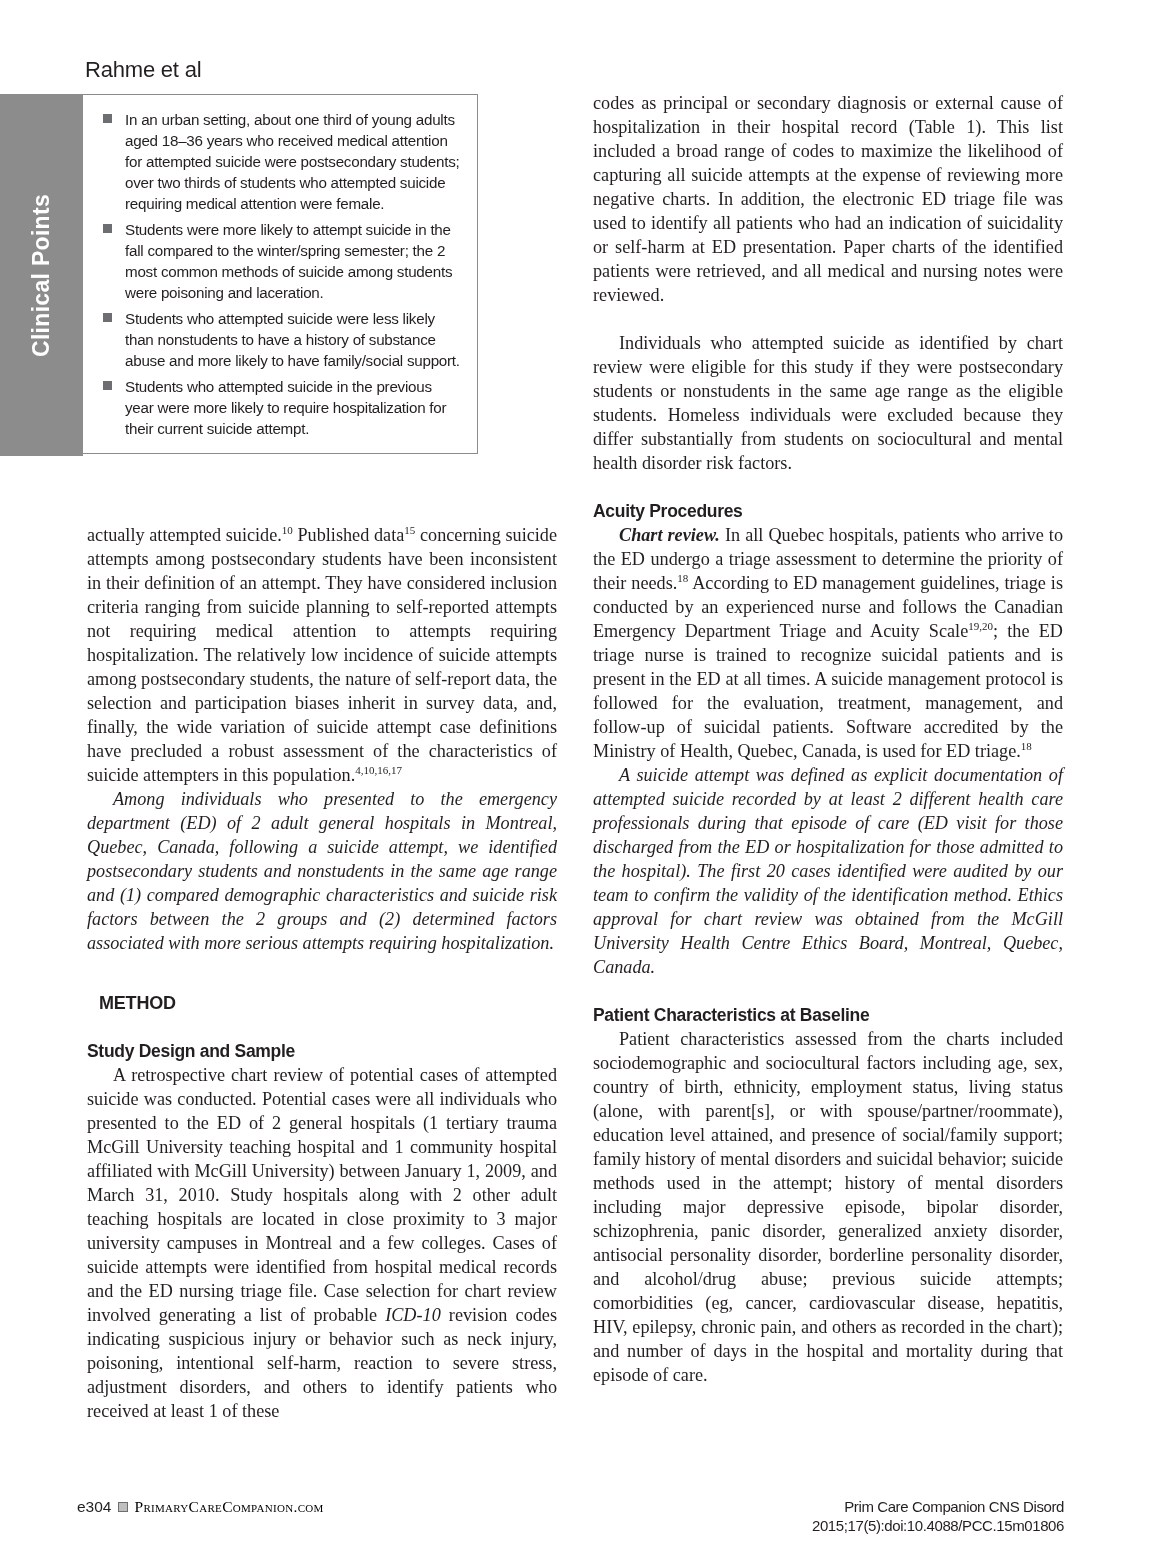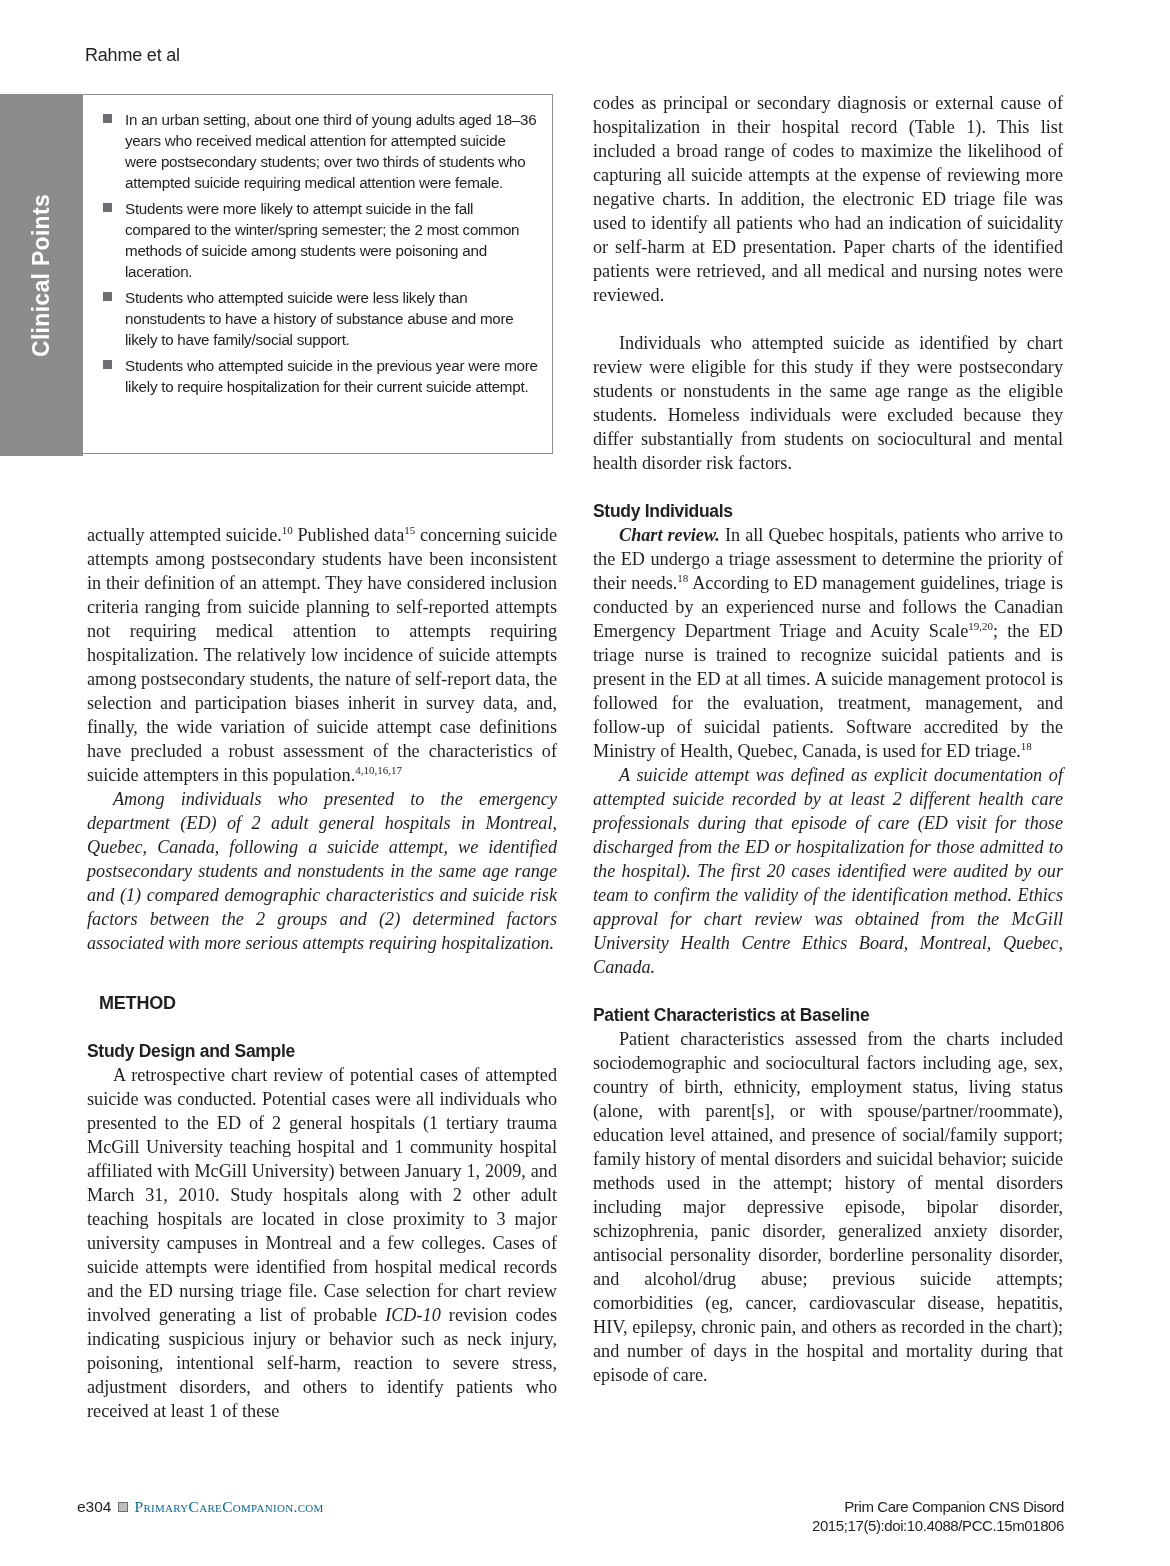--- a/index.html
+++ b/index.html
@@ -1,47 +1,47 @@
 <!DOCTYPE html>
 <html><head>
 <meta charset="utf-8">
 <style>
   html, body { margin: 0; padding: 0; background: #ffffff; }
   body { width: 1170px; height: 1566px; position: relative; overflow: hidden; color: #231f20; }
   .sans { font-family: "Liberation Sans", "DejaVu Sans", sans-serif; }
   .serif { font-family: "Liberation Serif", "DejaVu Serif", serif; }
 
-  .running-head { position: absolute; left: 85px; top: 45px; font-size: 18px; letter-spacing: -0.2px; }
+  .running-head { position: absolute; left: 85px; top: 57px; font-size: 22px; letter-spacing: -0.2px; }
 
   .cp-tab { position: absolute; left: 0; top: 94px; width: 83px; height: 362px; background: #8c8c8c; }
   .cp-tab-label { position: absolute; left: 0; top: 94px; width: 83px; height: 362px; display: flex; align-items: center; justify-content: center; }
   .cp-tab-label span { display: block; transform: rotate(-90deg); white-space: nowrap; color: #ffffff; font-weight: bold; font-size: 23px; letter-spacing: 0.3px; }
 
-  .cp-box { position: absolute; left: 83px; top: 94px; width: 470px; height: 360px; border: 1.5px solid #8c8c8c; border-left: none; box-sizing: border-box; padding: 14px 14px 0 20px; }
+  .cp-box { position: absolute; left: 83px; top: 94px; width: 395px; height: 360px; border: 1.5px solid #8c8c8c; border-left: none; box-sizing: border-box; padding: 14px 14px 0 20px; }
   .cp-list { list-style: none; margin: 0; padding: 0; }
   .cp-item { position: relative; padding-left: 22px; font-size: 15.2px; line-height: 21px; margin-bottom: 5px; letter-spacing: -0.25px; }
   .cp-bullet { position: absolute; left: 0; top: 5px; width: 9px; height: 9px; background: #6d6e71; }
 
   .col { position: absolute; width: 470px; }
   .col-left { left: 87px; top: 523px; }
   .col-right { left: 593px; top: 91px; }
 
   p.body { margin: 0; font-size: 18.2px; line-height: 24px; text-align: justify; text-indent: 0; }
   p.body.indent { text-indent: 26px; }
   p.body + p.body { margin-top: 0; font-style: italic; }
   sup { font-size: 11px; line-height: 0; vertical-align: 7px; }
   .head-a { font-weight: bold; font-size: 18px; margin: 12px; line-height: 24px; letter-spacing: -0.2px; }
   .head-b { font-weight: bold; font-size: 17.5px; margin: 0; line-height: 24px; letter-spacing: -0.3px; }
   .gap-big { height: 24px; }
   .gap-med { height: 12px; }
 
   .footer-left { position: absolute; left: 77px; top: 1498px; font-size: 15.5px; display: flex; align-items: center; }
   .footer-left .pg { margin-right: 4px; }
   .footer-sq { display: inline-block; width: 10px; height: 10px; border: 1.5px solid #6d6e71; background: #bfbfbf; box-sizing: border-box; margin: 0 6px 0 3px; }
-  .sc { font-variant: small-caps; font-size: 15.5px; letter-spacing: 0.3px; color: #0369a1; }
+  .sc { font-variant: small-caps; font-size: 15.5px; letter-spacing: 0.3px; color: #000000; }
   .footer-right { position: absolute; right: 106px; top: 1497px; text-align: right; font-size: 15px; line-height: 19px; letter-spacing: -0.4px; }
 </style>
 </head>
 <body>
 
 <div class="running-head sans">Rahme et al</div>
 
 <div class="cp-tab"></div>
 <div class="cp-tab-label sans">
   <span>Clinical Points</span>
@@ -76,21 +76,21 @@
   <div class="gap-med"></div>
   <h3 class="head-b sans">Study Design and Sample</h3>
   <p class="body indent serif"><span>A retrospective chart review of potential cases of attempted suicide was conducted. Potential cases were all individuals who presented to the ED of 2 general hospitals (1 tertiary trauma McGill University teaching hospital and 1 community hospital affiliated with McGill University) between January 1, 2009, and March 31, 2010. Study hospitals along with 2 other adult teaching hospitals are located in close proximity to 3 major university campuses in Montreal and a few colleges. Cases of suicide attempts were identified from hospital medical records and the ED nursing triage file. Case selection for chart review involved generating a list of probable </span><i>ICD-10</i><span> revision codes indicating suspicious injury or behavior such as neck injury, poisoning, intentional self-harm, reaction to severe stress, adjustment disorders, and others to identify patients who received at least 1 of these</span></p>
 </div>
 
 <div class="col col-right">
   <p class="body serif">codes as principal or secondary diagnosis or external cause of hospitalization in their hospital record (Table 1). This list included a broad range of codes to maximize the likelihood of capturing all suicide attempts at the expense of reviewing more negative charts. In addition, the electronic ED triage file was used to identify all patients who had an indication of suicidality or self-harm at ED presentation. Paper charts of the identified patients were retrieved, and all medical and nursing notes were reviewed.</p>
   <div class="gap-big"></div>
   <p class="body indent serif">Individuals who attempted suicide as identified by chart review were eligible for this study if they were postsecondary students or nonstudents in the same age range as the eligible students. Homeless individuals were excluded because they differ substantially from students on sociocultural and mental health disorder risk factors.</p>
   <div class="gap-big"></div>
-  <h3 class="head-b sans">Study Individuals</h3>
+  <h3 class="head-b sans">Acuity Procedures</h3>
   <p class="body indent serif"><b><i>Chart review.</i></b><span> In all Quebec hospitals, patients who arrive to the ED undergo a triage assessment to determine the priority of their needs.</span><sup>18</sup><span> According to ED management guidelines, triage is conducted by an experienced nurse and follows the Canadian Emergency Department Triage and Acuity Scale</span><sup>19,20</sup><span>; the ED triage nurse is trained to recognize suicidal patients and is present in the ED at all times. A suicide management protocol is followed for the evaluation, treatment, management, and follow-up of suicidal patients. Software accredited by the Ministry of Health, Quebec, Canada, is used for ED triage.</span><sup>18</sup></p>
   <p class="body indent serif">A suicide attempt was defined as explicit documentation of attempted suicide recorded by at least 2 different health care professionals during that episode of care (ED visit for those discharged from the ED or hospitalization for those admitted to the hospital). The first 20 cases identified were audited by our team to confirm the validity of the identification method. Ethics approval for chart review was obtained from the McGill University Health Centre Ethics Board, Montreal, Quebec, Canada.</p>
   <div class="gap-big"></div>
   <h3 class="head-b sans">Patient Characteristics at Baseline</h3>
   <p class="body indent serif">Patient characteristics assessed from the charts included sociodemographic and sociocultural factors including age, sex, country of birth, ethnicity, employment status, living status (alone, with parent[s], or with spouse/partner/roommate), education level attained, and presence of social/family support; family history of mental disorders and suicidal behavior; suicide methods used in the attempt; history of mental disorders including major depressive episode, bipolar disorder, schizophrenia, panic disorder, generalized anxiety disorder, antisocial personality disorder, borderline personality disorder, and alcohol/drug abuse; previous suicide attempts; comorbidities (eg, cancer, cardiovascular disease, hepatitis, HIV, epilepsy, chronic pain, and others as recorded in the chart); and number of days in the hospital and mortality during that episode of care.</p>
 </div>
 
 <div class="footer-left">
   <span class="pg sans">e304</span>
   <span class="footer-sq"></span>

